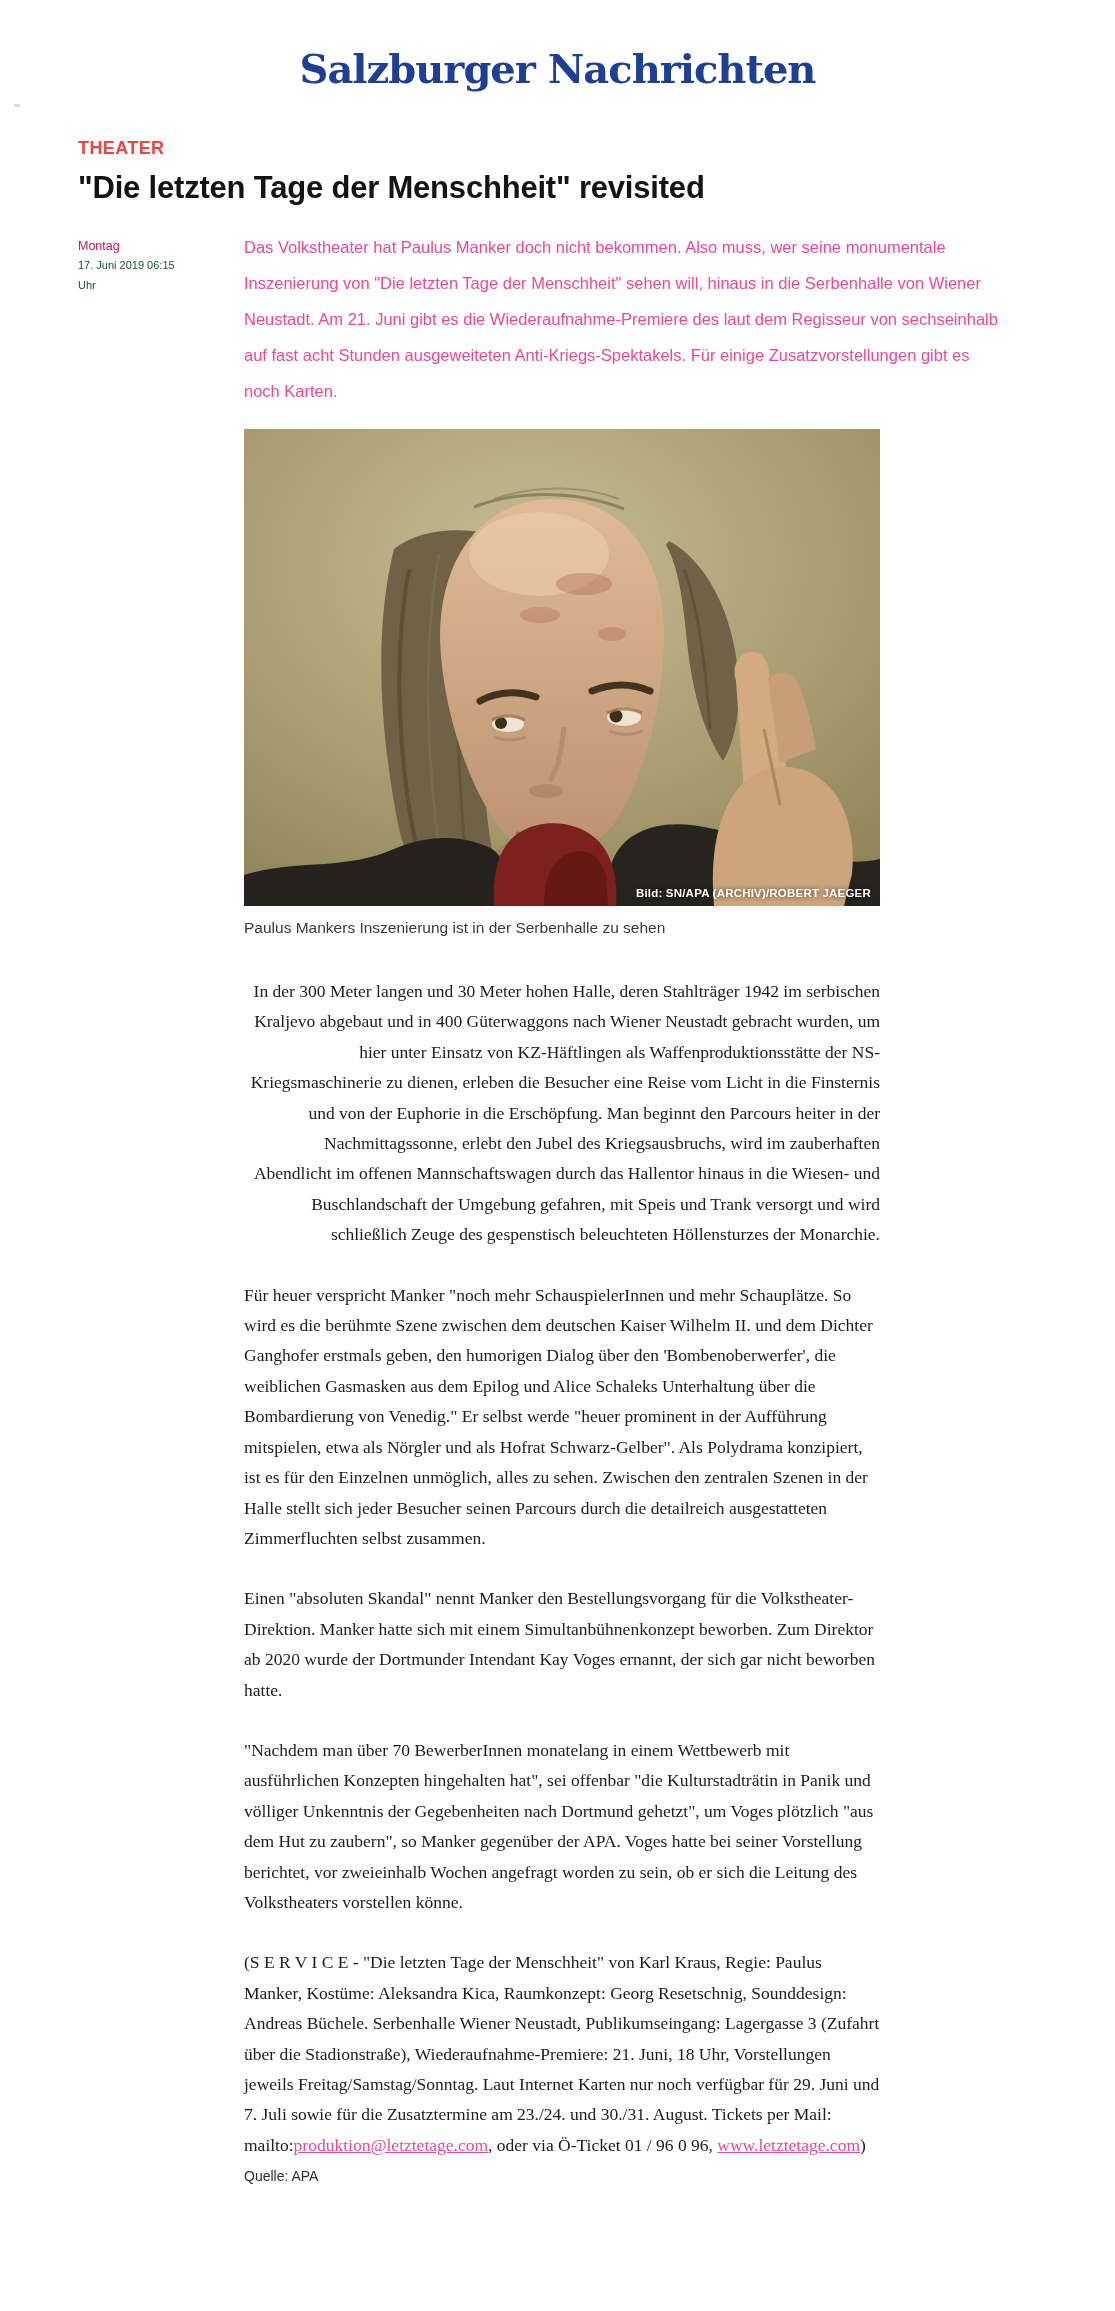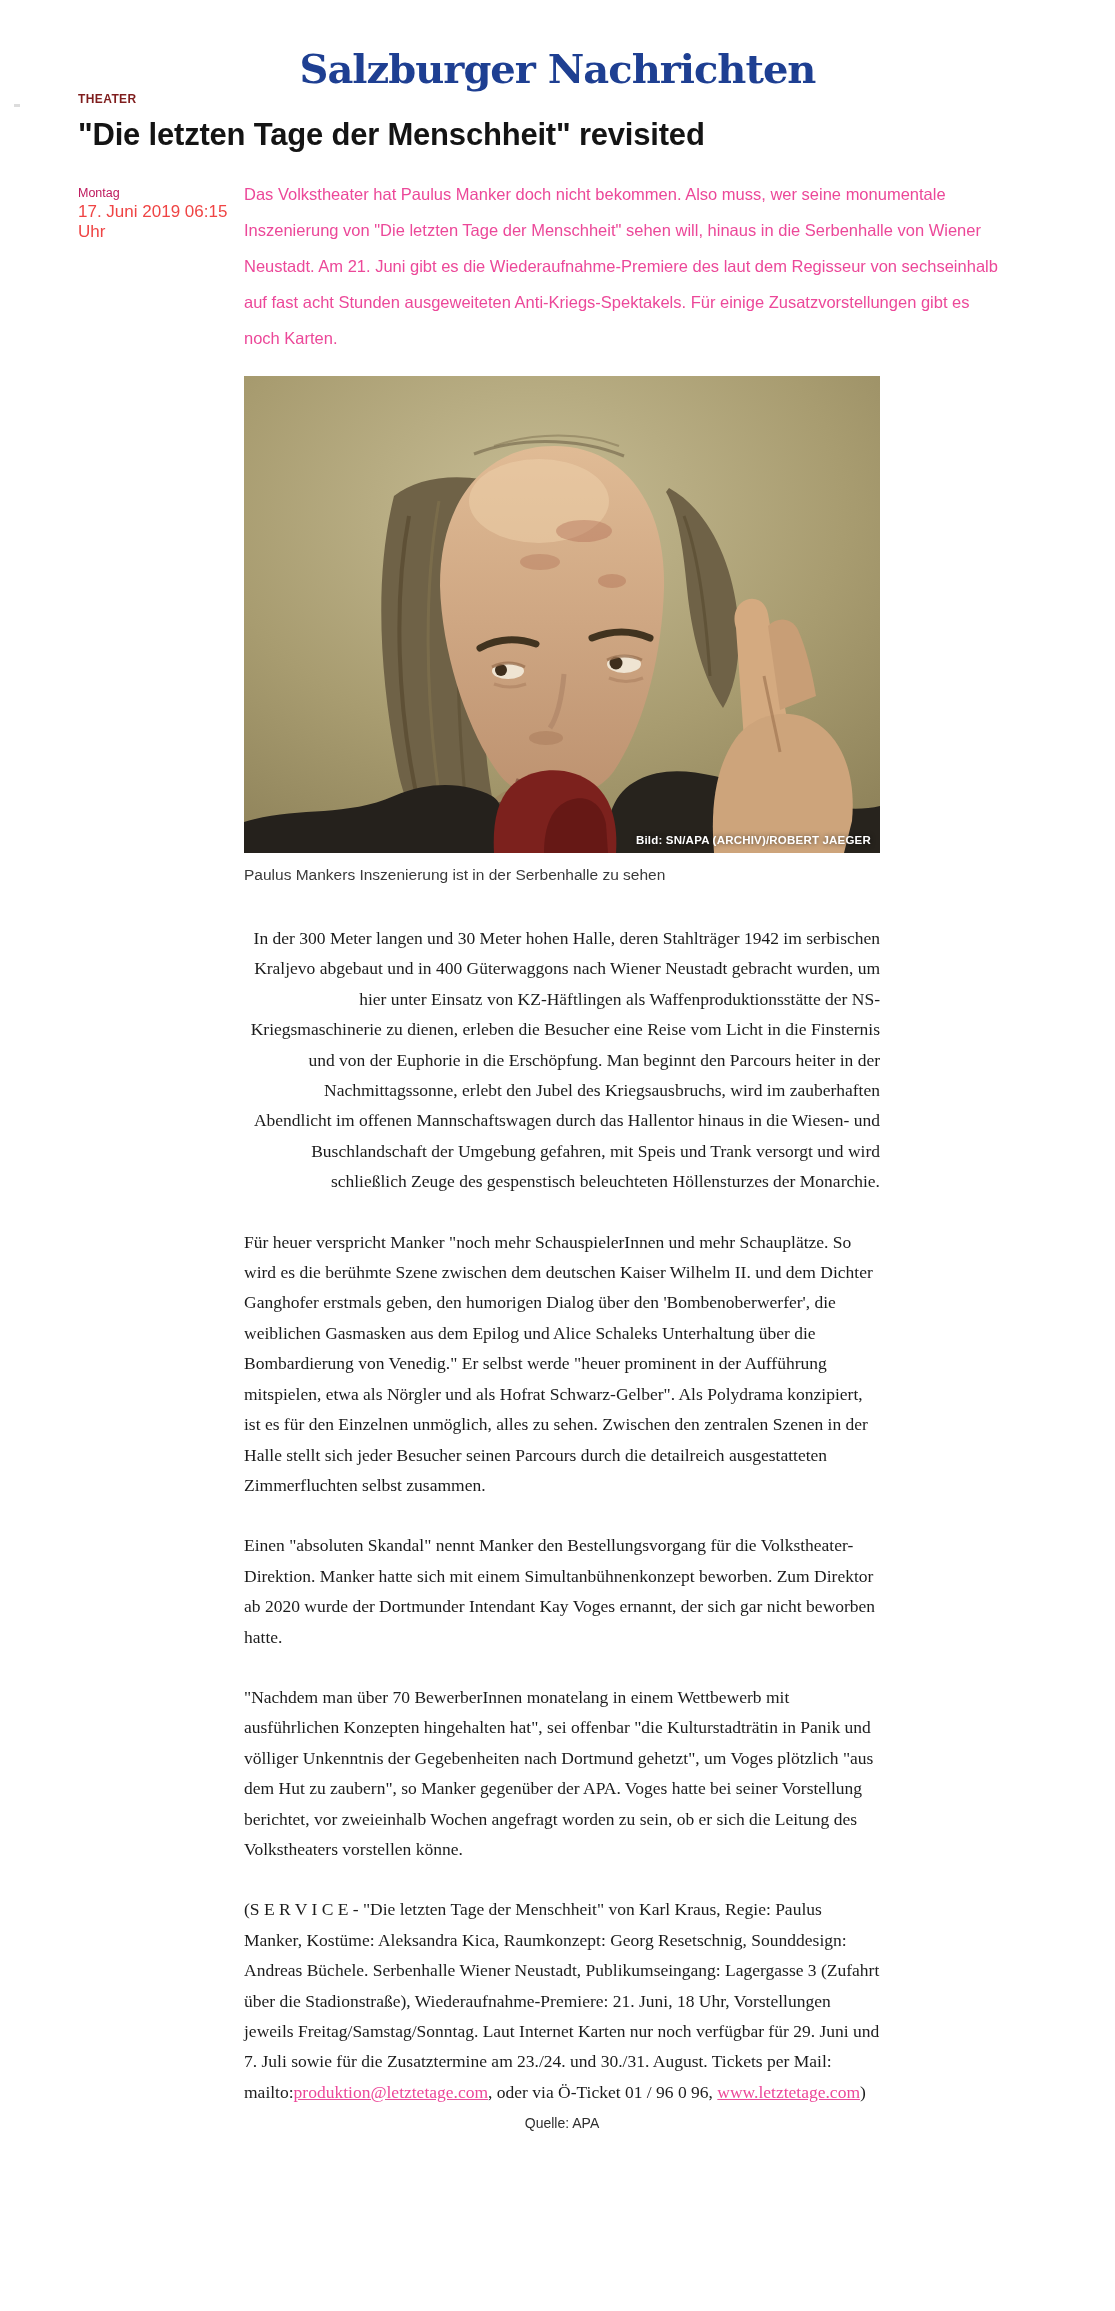--- a/index.html
+++ b/index.html
@@ -8,46 +8,46 @@
 
   
   .masthead{padding-top:14px;text-align:center;}
   .logo{display:inline-block;font-family:"DejaVu Serif",serif;font-weight:bold;
         font-size:40px;line-height:46px;color:#1e3f92;letter-spacing:-1px;cursor:pointer;margin-top:32px;}
 
   .stray{position:absolute;left:14px;top:104px;width:6px;height:3px;background:#dcdcdc;}
 
   
   .container{padding-left:78px;}
-  .category{font-size:12px;font-weight:bold;color:#7f1d1d;letter-spacing:.4px;}
+  .category{margin-top:46px;font-size:18px;font-weight:bold;color:#ef4444;letter-spacing:.4px;}
   h1.title{margin:10px 0 0;font-size:31px;line-height:38px;font-weight:bold;color:#141414;letter-spacing:-.2px;}
 
   .article-row{display:flex;margin-top:22px;}
   .dateline{width:166px;flex:none;padding-top:8px;}
   .dateline .weekday{font-size:12.5px;color:#be185d;line-height:18px;}
-  .dateline .dt{font-size:17px;color:#ef4444;line-height:20px;}
+  .dateline .dt{font-size:11px;color:#14532d;line-height:20px;}
 
   .article-main{width:762px;flex:none;}
   .lead{margin:0;width:762px;font-size:16.5px;line-height:36px;color:#ec4899;}
 
   
   figure{margin:20px 0 0;width:636px;}
   .photo{position:relative;width:636px;height:477px;overflow:hidden;background:#a89c70;}
   .photo svg{display:block;}
   .credit{position:absolute;right:9px;bottom:7px;color:#ffffff;font-size:11.5px;font-weight:bold;
           letter-spacing:.2px;text-shadow:0 0 5px rgba(0,0,0,.65);}
   figcaption{margin-top:12px;font-size:15.5px;color:#3a3a3a;line-height:20px;}
 
   
   .body-text p{width:636px;margin:30px 0 0;font-family:"Liberation Serif",serif;
                font-size:17.5px;line-height:30.4px;color:#1c1c1c;}
   .body-text p.first{margin-top:38px;text-align:right;}
   .body-text a{color:#ec4899;text-decoration:underline;cursor:pointer;}
 
-  .source{width:636px;margin-top:8px;text-align:center;font-size:14px;color:#2e2e2e;}
+  .source{width:636px;margin-top:8px;text-align:left;font-size:14px;color:#2e2e2e;}
 </style>
 </head>
 <body>
 
 <div class="page">
 
   <div class="stray"></div>
 
   <header class="masthead">
     <span class="logo">Salzburger Nachrichten</span>

